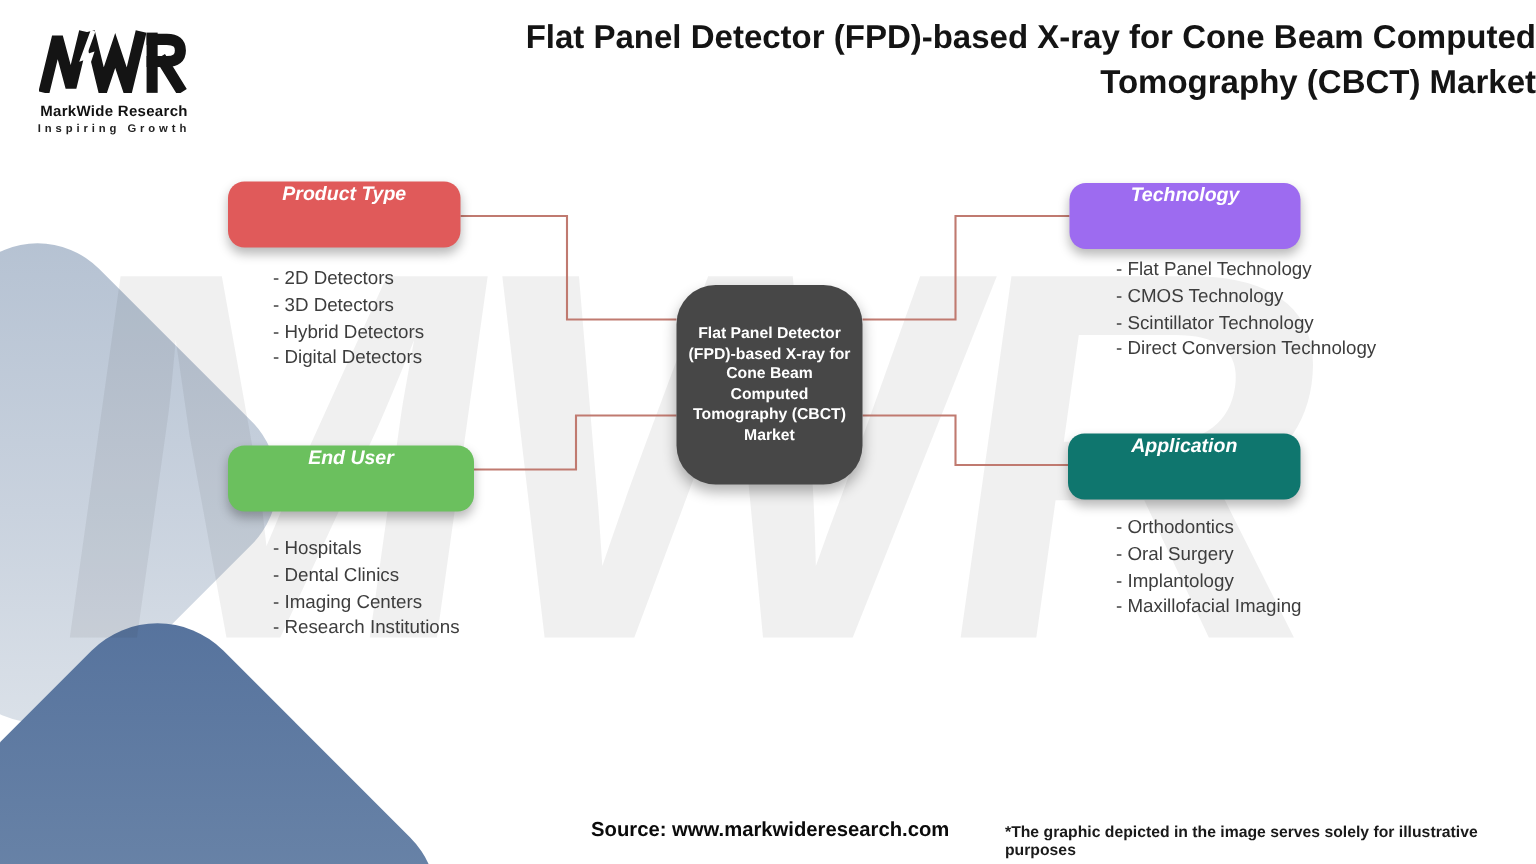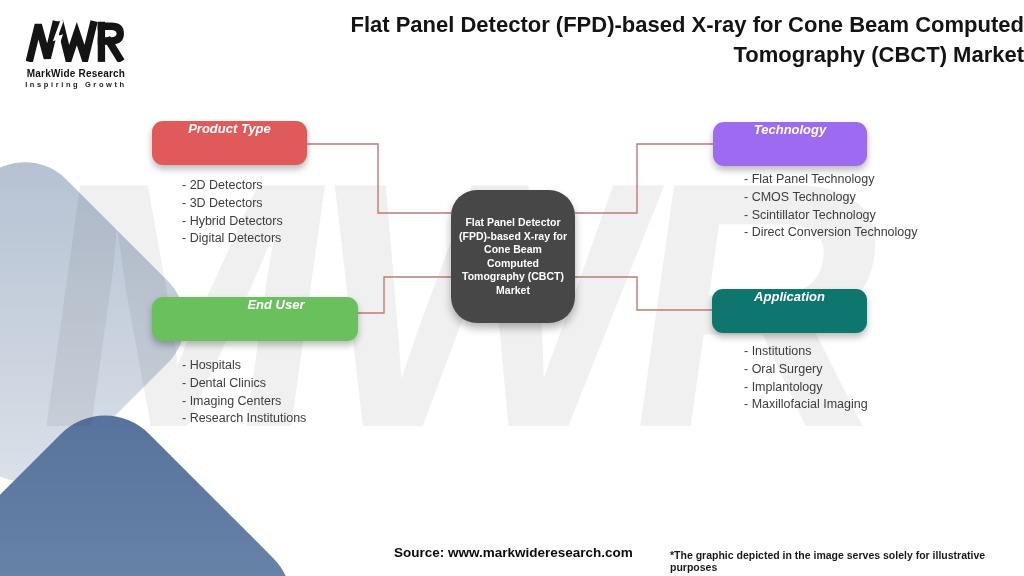--- a/index.html
+++ b/index.html
@@ -38,21 +38,21 @@
   .connectors polyline{fill:none;stroke:#c07a70;stroke-width:1.4;}
   
   .cat-box{
     position:absolute;z-index:3;display:flex;align-items:flex-start;justify-content:center;
     border-radius:11px;color:#fff;font-weight:bold;font-size:13px;
     box-shadow:0 4px 7px rgba(0,0,0,0.28);
     font-style:italic;
   }
   .box-product{left:152px;top:121px;width:155px;height:44px;}
   .box-technology{left:713px;top:122px;width:154px;height:44px;}
-  .box-enduser{left:152px;top:297px;width:164px;height:44px;padding-left:42px;}
+  .box-enduser{left:152px;top:297px;width:164px;height:44px;}
   .box-application{left:712px;top:289px;width:155px;height:44px;}
   .cat-items{
     position:absolute;z-index:3;list-style:none;margin:0;padding:0;
     font-size:12.5px;line-height:17.8px;color:#3d3d3d;
   }
   .cat-items li::before{content:"- ";}
   .items-product{left:182px;top:177px;}
   .items-technology{left:744px;top:171px;}
   .items-enduser{left:182px;top:357px;}
   .items-application{left:744px;top:343px;}
@@ -139,21 +139,21 @@
     <li>Hospitals</li>
     <li>Dental Clinics</li>
     <li>Imaging Centers</li>
     <li>Research Institutions</li>
   </ul>
 
   <div class="cat-box box-application" style="background-color: #0f766e;">
     <span>Application</span>
   </div>
   <ul class="cat-items items-application">
-    <li>Institutions</li>
+    <li>Orthodontics</li>
     <li>Oral Surgery</li>
     <li>Implantology</li>
     <li>Maxillofacial Imaging</li>
   </ul>
 
   <div class="source">Source: www.markwideresearch.com</div>
   <div class="disclaimer">*The graphic depicted in the image serves solely for illustrative purposes</div>
 
 </div>
 

